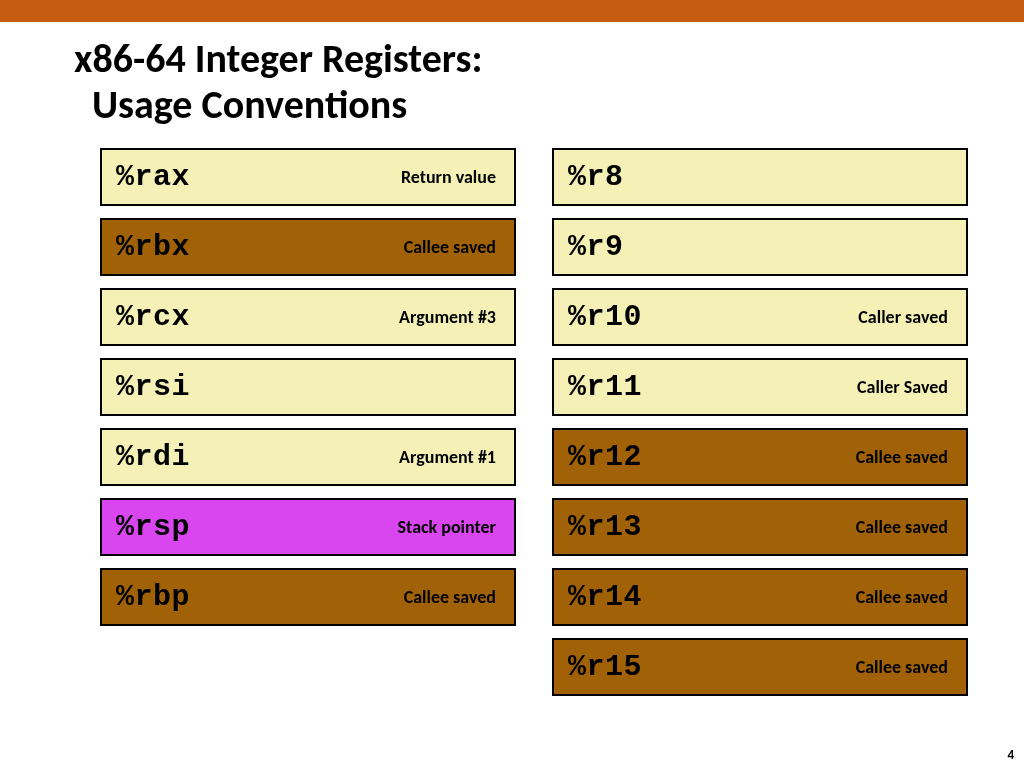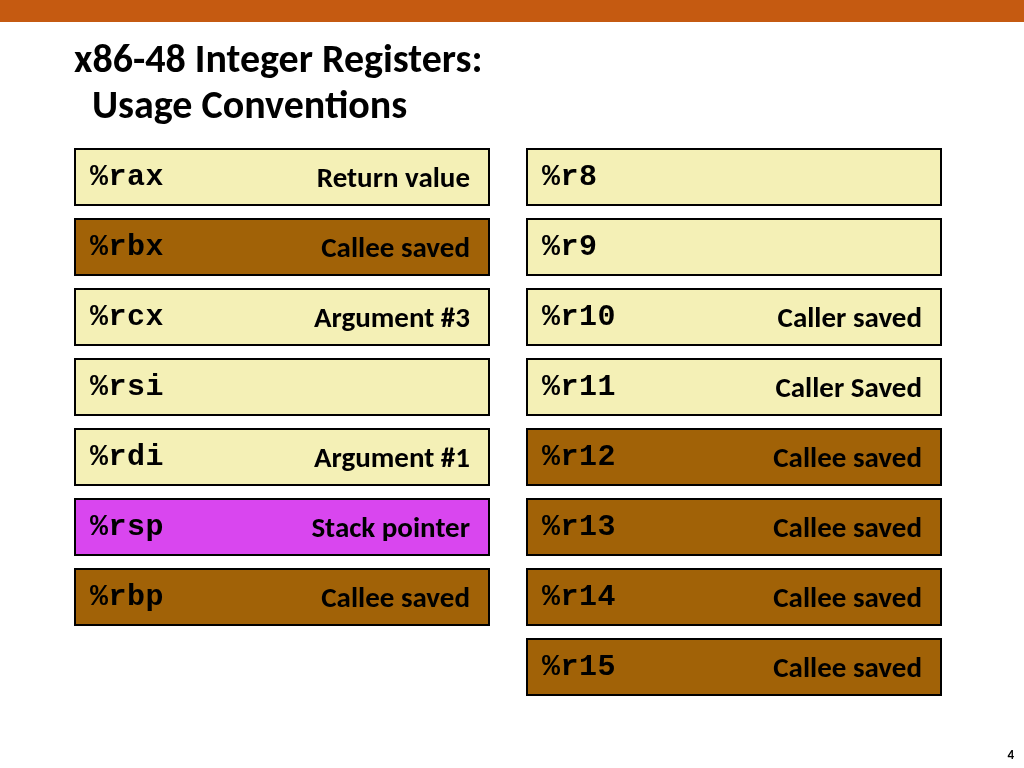--- a/index.html
+++ b/index.html
@@ -1,41 +1,41 @@
 <!DOCTYPE html>
 <html><head>
 <meta charset="utf-8">
 <style>
   * { box-sizing: border-box; margin: 0; padding: 0; }
   html, body { width: 1024px; height: 768px; background: #fff; font-family: Calibri, Arial, sans-serif; }
   .top-bar { width: 100%; height: 22px; background: #c55a11; }
   .title-block { padding: 14px 0 10px 74px; }
   .title-line { font-size: 40px; font-weight: 700; color: #000; line-height: 1.15; }
   .title-line2 { padding-left: 18px; }
-  .columns { display: flex; gap: 36px; padding-left: 74px; margin-top: 10px; }
+  .columns { display: flex; gap: 36px; padding-left: 100px; margin-top: 10px; }
   .col { display: flex; flex-direction: column; gap: 12px; }
   .reg-box {
     width: 416px; height: 58px; border: 2px solid #000;
     display: flex; align-items: center; justify-content: space-between;
     padding: 0 18px 0 14px;
   }
   .reg-name { font-family: "Courier New", monospace; font-size: 30px; font-weight: 700; letter-spacing: 0.5px; }
-  .reg-desc { font-family: Calibri, Arial, sans-serif; font-size: 29px; font-weight: 600; }
+  .reg-desc { font-family: Calibri, Arial, sans-serif; font-size: 18px; font-weight: 600; }
   .c-yellow { background: #f4f0b6; }
   .c-green  { background: #a16207; }
   .c-pink   { background: #d946ef; }
   .page-num { position: absolute; right: 10px; bottom: 6px; font-size: 13px; font-weight: 700; }
 </style>
 </head>
 <body>
 
 <div class="top-bar"></div>
 
 <div class="title-block">
-  <div class="title-line">x86-48 Integer Registers:</div>
+  <div class="title-line">x86-64 Integer Registers:</div>
   <div class="title-line title-line2">Usage Conventions</div>
 </div>
 
 <div class="columns">
   <div class="col" id="col-left">
       <div class="reg-box c-yellow">
         <span class="reg-name">%rax</span>
         <span class="reg-desc">Return value</span>
       </div>
       <div class="reg-box c-green">

